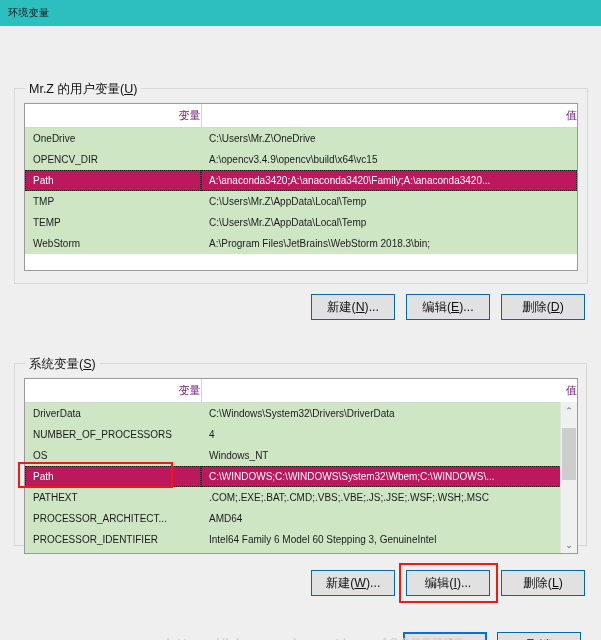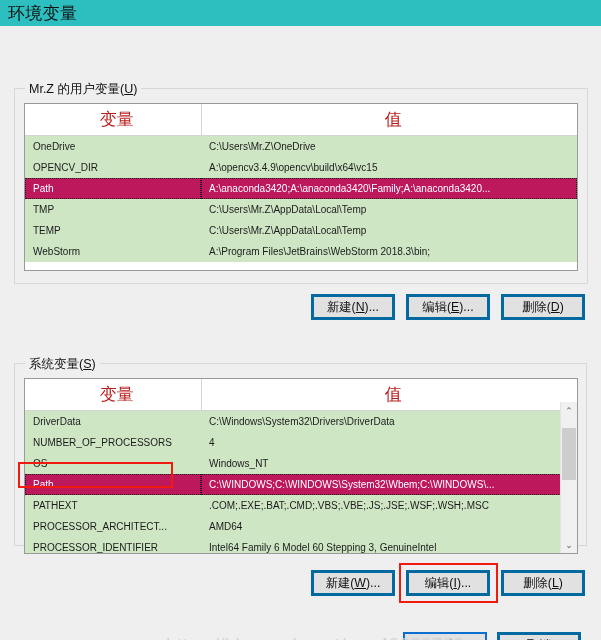--- a/index.html
+++ b/index.html
@@ -20,21 +20,21 @@
   
   .titlebar {
     height: 26px;
     background: #2dbfbf;
     display: flex;
     align-items: center;
     padding-left: 8px;
     box-sizing: border-box;
   }
   .titlebar-text {
-    font-size: 17px;
+    font-size: 10px;
     color: #101010;
     letter-spacing: .3px;
   }
 
   
   .dialog-body {
     position: relative;
     height: 614px;
     background: #efefef;
     box-sizing: border-box;
@@ -93,24 +93,24 @@
     height: 176px;
   }
 
   .tbl {
     width: 100%;
     border-collapse: collapse;
     table-layout: fixed;
   }
   .tbl th {
     background: #ffffff;
-    text-align: center;
+    text-align: right;
     font-weight: normal;
-    font-size: 17px;
-    color: #b91c1c;
+    font-size: 11px;
+    color: #701a75;
     padding: 4px 0 4px 8px;
     height: 22px;
     box-sizing: border-box;
     border-bottom: 1px solid #d5d5d5;
     border-right: 1px solid #d5d5d5;
   }
   .tbl th:last-child {
     border-right: none;
   }
   .tbl td {
@@ -176,21 +176,21 @@
     top: 26px;
     height: 52px;
     background: #cdcdcd;
   }
 
   
   .btn {
     position: absolute;
     height: 26px;
     background: #e1e1e1;
-    border: 3px solid #0369a1;
+    border: 1px solid #0369a1;
     box-sizing: border-box;
     font-family: "Liberation Sans", "DejaVu Sans", sans-serif;
     font-size: 12.3px;
     color: #101010;
     display: flex;
     align-items: center;
     justify-content: center;
     padding: 0;
     cursor: default;
     white-space: nowrap;

